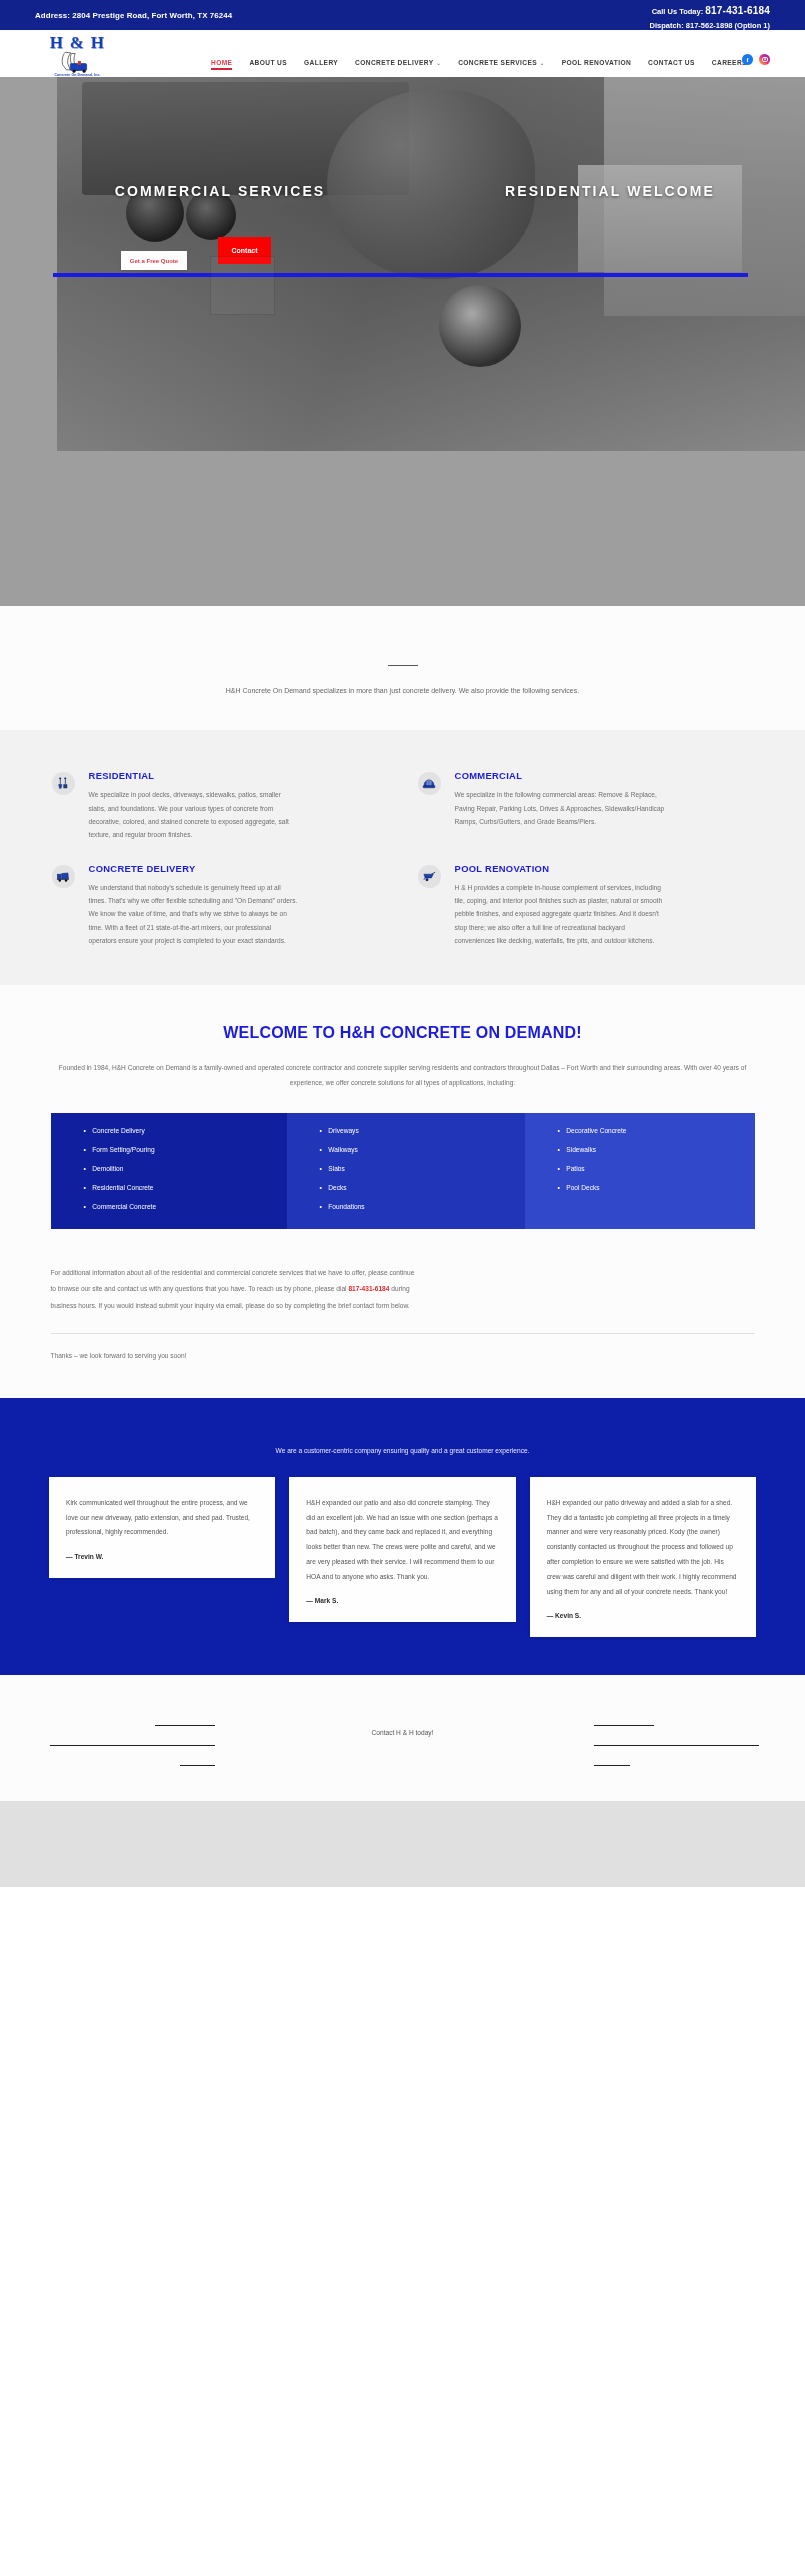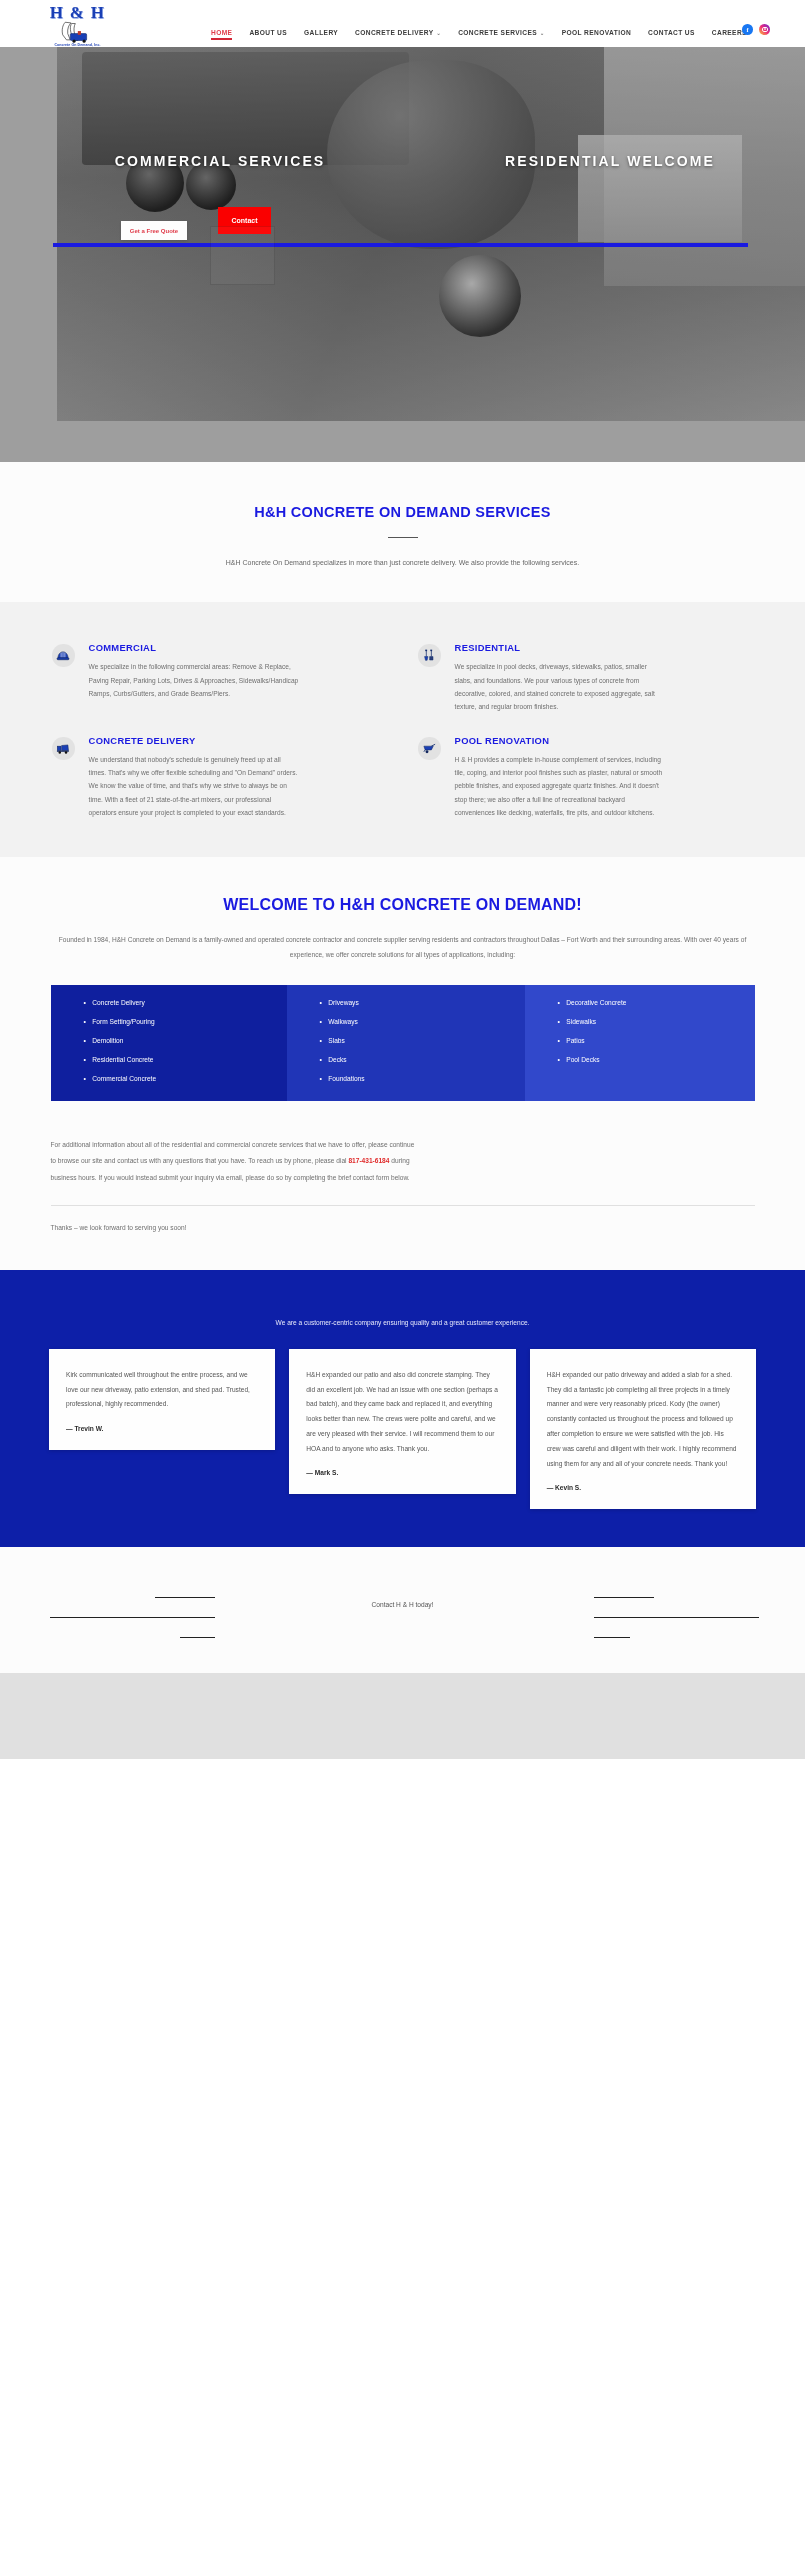--- a/index.html
+++ b/index.html
@@ -122,21 +122,21 @@
   .soc.ig { background:linear-gradient(45deg,#f9ce34,#ee2a7b,#6228d7); }
   .soc.ig .ig-sq {
     width:5.7px;height:5.7px;border:0.9px solid #fff;border-radius:1.9px;
     display:flex;align-items:center;justify-content:center;
   }
   .soc.ig .ig-dot { width:2.3px;height:2.3px;border:0.8px solid #fff;border-radius:50%; }
 
   
   .hero {
     position:relative;
-    height:415px;
+    height:529px;
     background:#c9c9c9;
     overflow:hidden;
   }
   .hero-photo {
     position:absolute;
     left:57px; top:0; right:0; height:374px;
     background:
       linear-gradient(115deg,rgba(255,255,255,.08) 0%,rgba(0,0,0,.18) 45%,rgba(255,255,255,.05) 100%),
       linear-gradient(180deg,#8e8e8e 0%,#6f6f6f 35%,#8b8b8b 70%,#a5a5a5 100%);
     filter:saturate(.15);
@@ -312,20 +312,30 @@
   .l4 { left:594px; top:50px;  width:60px; }
   .l5 { left:594px; top:70px; width:165px; }
   .l6 { left:594px; top:90px; width:36px; }
   .foot-bottom { background:#e0e0e0; height:86px; }
 </style>
 </head>
 <body>
 
 <div class="page">
 
+  <div class="topbar">
+    <div class="topbar-address">Address: 2804 Prestige Road, Fort Worth, TX 76244</div>
+    <div class="topbar-right">
+      <div class="call-line">
+        <span>Call Us Today:</span>
+        <span class="phone">817-431-6184</span>
+      </div>
+      <div class="dispatch-line">Dispatch: 817-562-1898 (Option 1)</div>
+    </div>
+  </div>
 
   <div class="header">
     <div class="logo-wrap">
       <div class="logo-hh">H &amp; H</div>
       <div class="logo-art">
         <svg width="85" height="21.4" viewBox="0 0 135 34">
           <path d="M48 2 C44 6 42 14 44 22 L50 30 L56 30 L52 20 C51 12 54 6 57 3 Z" fill="#fff" stroke="#222" stroke-width="1"></path>
           <path d="M58 4 C55 9 56 17 59 24 L63 31 L68 31 L63 21 C61 14 62 8 64 4 Z" fill="#fff" stroke="#222" stroke-width="1"></path>
           <rect x="56" y="20" width="26" height="11" rx="2" fill="#1a3fb5" stroke="#17306f" stroke-width="1"></rect>
           <circle cx="62" cy="32" r="2.4" fill="#111"></circle>
@@ -392,61 +402,60 @@
       <div class="hero-title">RESIDENTIAL WELCOME</div>
     </div>
 
     <div class="blue-bar"></div>
     <div class="contact-btn">Contact</div>
     <div class="ghost-box"></div>
     <div class="quote-btn">Get a Free Quote</div>
   </div>
 
   <div class="sec-white">
-    <div class="sec-title">H&amp;H CONCRETE ON DEMAND SERVICES</div>
     <div class="rule"></div>
     <div class="sec-sub">H&amp;H Concrete On Demand specializes in more than just concrete delivery. We also provide the following services.</div>
   </div>
 
   <div class="services">
     <div class="svc-grid">
-
-      <div class="svc">
-        <div class="svc-ico">
-          <svg width="14" height="11.3" viewBox="0 0 22 18">
-            <path d="M3 13 C3 7 6.5 3 11 3 C15.5 3 19 7 19 13 Z" fill="#1a3fb5" stroke="#12265e" stroke-width="1"></path>
-            <path d="M8 4 L8 12 M11 3 L11 12 M14 4 L14 12" stroke="#fff" stroke-width="1"></path>
-            <rect x="1.5" y="12.5" width="19" height="3" rx="1.4" fill="#1a3fb5" stroke="#12265e" stroke-width="1"></rect>
-          </svg>
-        </div>
-        <div>
-          <div class="svc-title">COMMERCIAL</div>
-          <div class="svc-body">We specialize in the following commercial areas: Remove &amp; Replace, Paving Repair, Parking Lots, Drives &amp; Approaches, Sidewalks/Handicap Ramps, Curbs/Gutters, and Grade Beams/Piers.</div>
-        </div>
-      </div>
 
       <div class="svc">
         <div class="svc-ico">
           <svg width="14" height="12.6" viewBox="0 0 22 20">
             <rect x="5" y="1" width="3" height="2.4" fill="#17306f"></rect>
             <rect x="6" y="3" width="1.2" height="9" fill="#17306f"></rect>
             <path d="M4 12 L9.4 12 L8 18 L5.4 18 Z" fill="#1a3fb5" stroke="#17306f" stroke-width=".8"></path>
             <rect x="13" y="1" width="3" height="2.4" fill="#17306f"></rect>
             <rect x="14" y="3" width="1.2" height="9" fill="#17306f"></rect>
             <path d="M12 12 L17.4 12 L17.4 17.5 L12 17.5 Z" fill="#2b3f7a" stroke="#17306f" stroke-width=".8"></path>
           </svg>
         </div>
         <div>
           <div class="svc-title">RESIDENTIAL</div>
           <div class="svc-body">We specialize in pool decks, driveways, sidewalks, patios, smaller slabs, and foundations. We pour various types of concrete from decorative, colored, and stained concrete to exposed aggregate, salt texture, and regular broom finishes.</div>
         </div>
       </div>
 
       <div class="svc">
         <div class="svc-ico">
+          <svg width="14" height="11.3" viewBox="0 0 22 18">
+            <path d="M3 13 C3 7 6.5 3 11 3 C15.5 3 19 7 19 13 Z" fill="#1a3fb5" stroke="#12265e" stroke-width="1"></path>
+            <path d="M8 4 L8 12 M11 3 L11 12 M14 4 L14 12" stroke="#fff" stroke-width="1"></path>
+            <rect x="1.5" y="12.5" width="19" height="3" rx="1.4" fill="#1a3fb5" stroke="#12265e" stroke-width="1"></rect>
+          </svg>
+        </div>
+        <div>
+          <div class="svc-title">COMMERCIAL</div>
+          <div class="svc-body">We specialize in the following commercial areas: Remove &amp; Replace, Paving Repair, Parking Lots, Drives &amp; Approaches, Sidewalks/Handicap Ramps, Curbs/Gutters, and Grade Beams/Piers.</div>
+        </div>
+      </div>
+
+      <div class="svc">
+        <div class="svc-ico">
           <svg width="15" height="11.3" viewBox="0 0 24 18">
             <rect x="2" y="5" width="6" height="7" fill="#1a3fb5" stroke="#12265e" stroke-width=".8"></rect>
             <path d="M9 4 L19 3 L20 12 L9 12 Z" fill="#1a3fb5" stroke="#12265e" stroke-width=".8"></path>
             <rect x="1.5" y="12" width="19" height="2" fill="#12265e"></rect>
             <circle cx="6" cy="15.3" r="2" fill="#111"></circle>
             <circle cx="16" cy="15.3" r="2" fill="#111"></circle>
           </svg>
         </div>
         <div>
           <div class="svc-title">CONCRETE DELIVERY</div>

